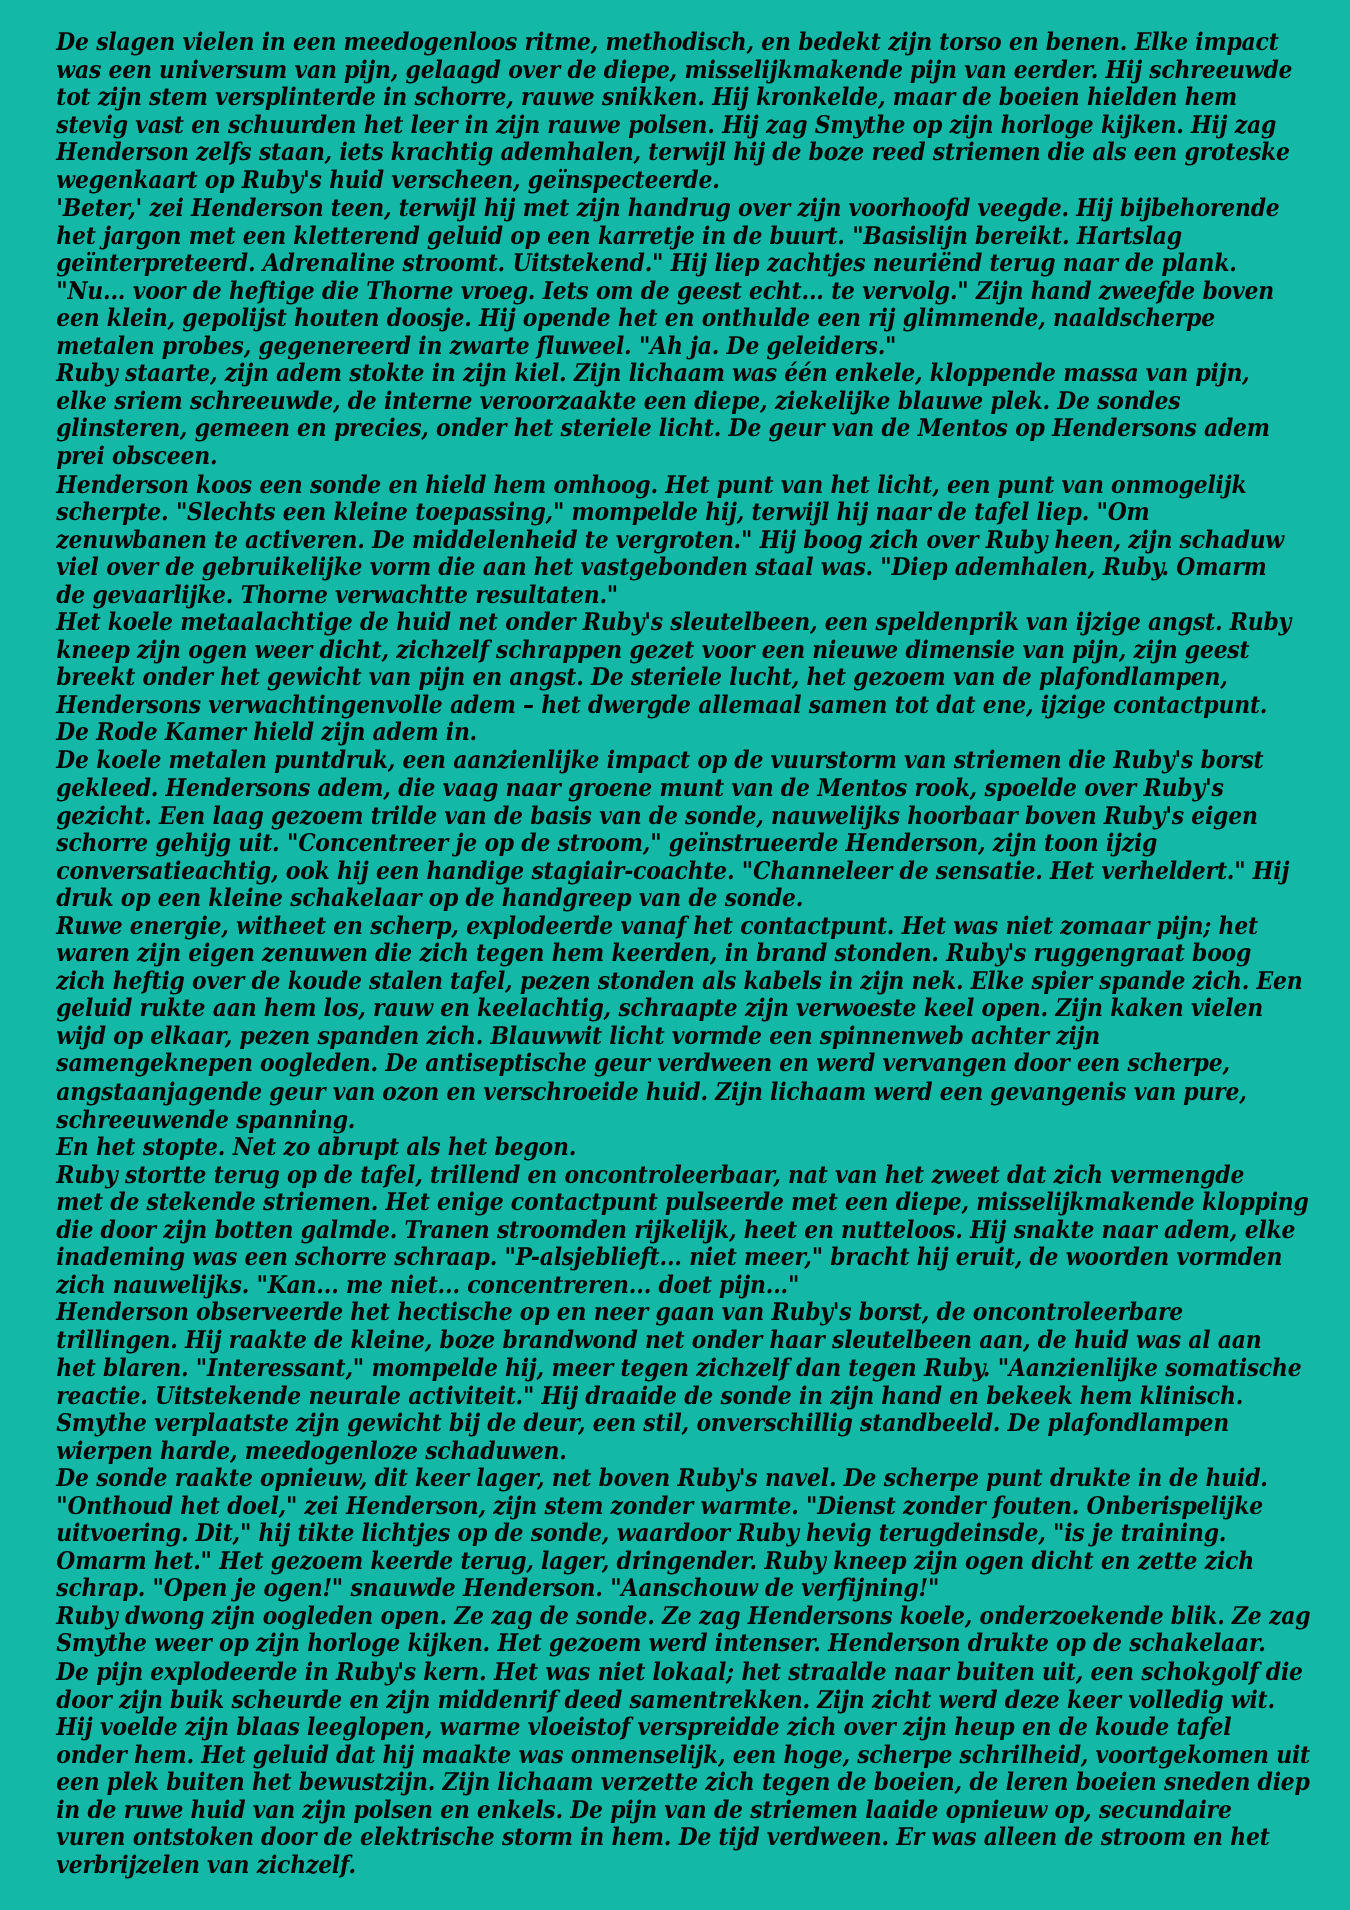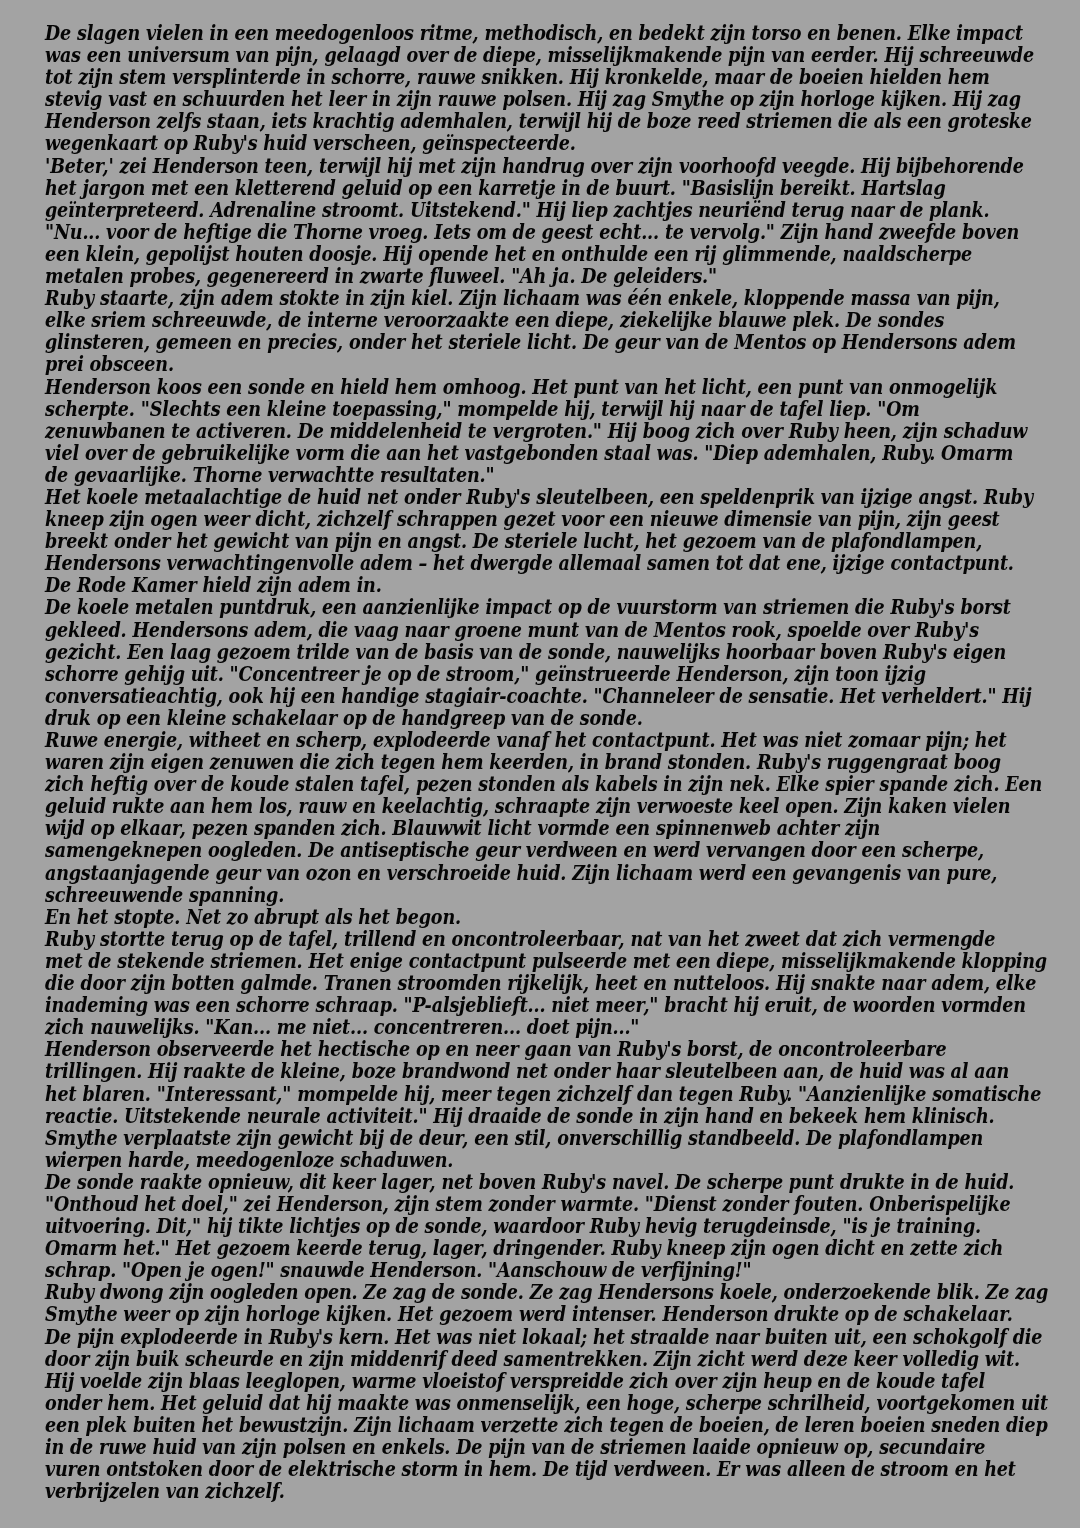--- a/index.html
+++ b/index.html
@@ -8,21 +8,21 @@
   }
   body {
     width: 1080px;
     height: 1528px;
     background: #ffffff;
     overflow: hidden;
   }
   .page {
     width: 1080px;
     height: 1528px;
-    background: #a3a3a3;
+    background: #14b8a6;
     overflow: hidden;
   }
   
   .scale-wrap {
     width: 1200px;
     transform: scaleX(0.9);
     transform-origin: 0 0;
   }
   .doc {
     padding: 23px 0 0 50px;

